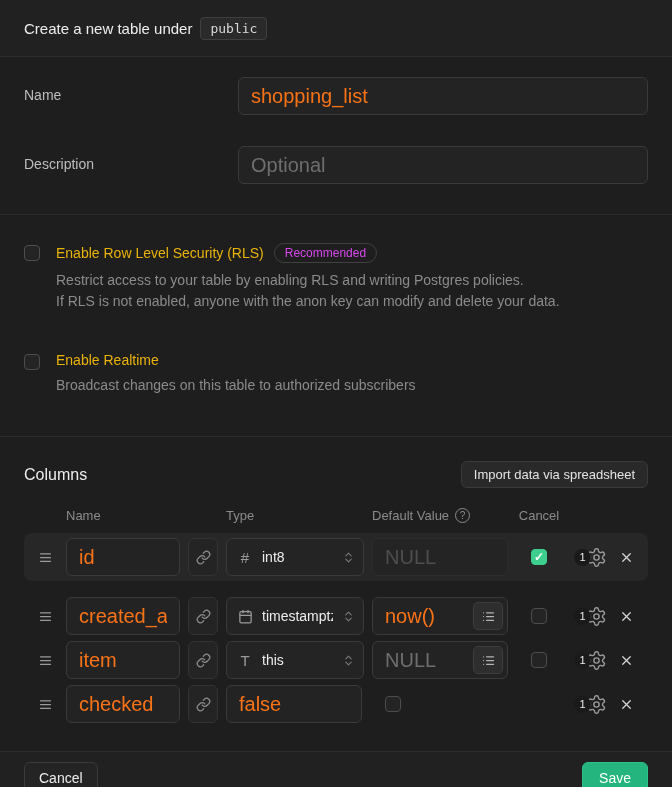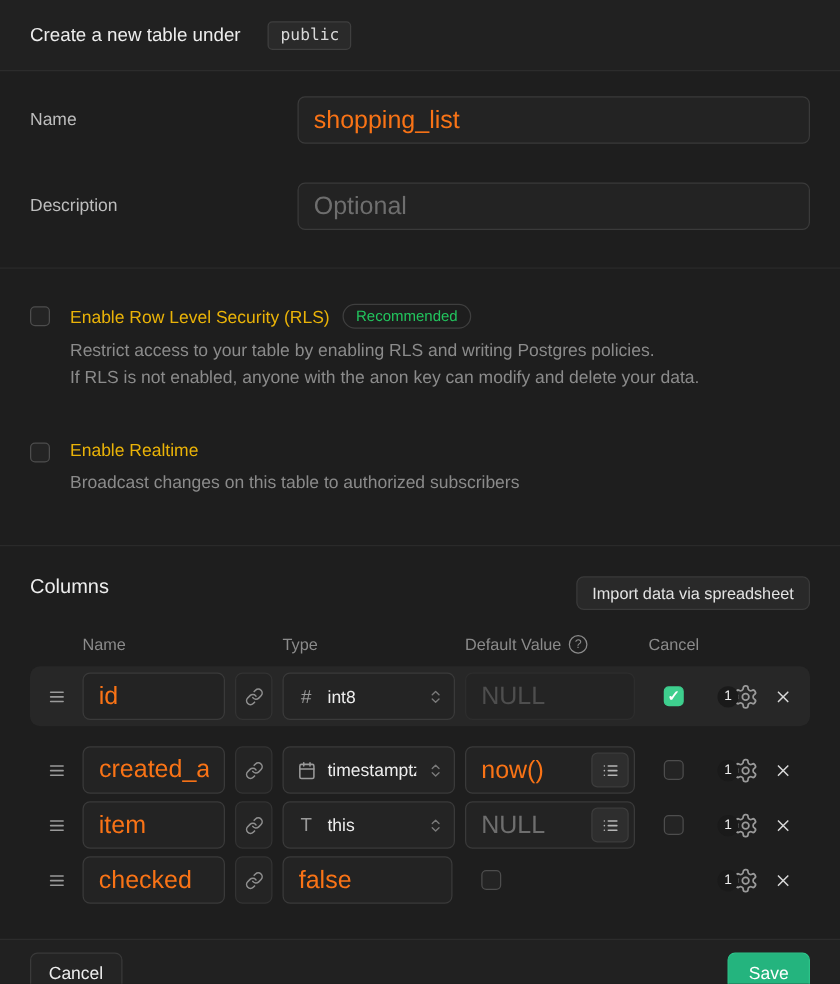--- a/index.html
+++ b/index.html
@@ -1,21 +1,21 @@
 <!DOCTYPE html>
 <html><head>
 <meta charset="utf-8">
 <style>
   * { margin:0; padding:0; box-sizing:border-box; }
   html,body { width:672px; height:787px; background:#1e1e1e; overflow:hidden;
     font-family:"Liberation Sans", sans-serif; color:#e8e8e8; }
   .panel { width:672px; height:787px; background:#1e1e1e; display:flex; flex-direction:column; }
 
   
-  .hdr { height:57px; flex:0 0 57px; display:flex; align-items:center; gap:22px;
+  .hdr { height:57px; flex:0 0 57px; display:flex; align-items:center; gap:8px;
     padding:0 24px; background:#212121; border-bottom:1px solid #2c2c2c; }
   .hdr-title { font-size:15px; color:#ededed; }
   .schema-badge { font-family:"DejaVu Sans Mono", monospace; font-size:13px; color:#d8d8d8;
     background:#2a2a2a; border:1px solid #3f3f3f; border-radius:4px; padding:3px 9px; }
 
   
   .form-sec { padding:20px 24px 30px; border-bottom:1px solid #2a2a2a; }
   .form-row { display:flex; align-items:flex-start; }
   .form-row + .form-row { margin-top:31px; }
   .form-label { width:214px; flex:0 0 214px; padding-top:10px; font-size:14px; color:#bdbdbd; }
@@ -27,27 +27,27 @@
   
   .opt-sec { padding:28px 24px 40px; border-bottom:1px solid #2a2a2a; }
   .opt-block { display:flex; gap:16px; }
   .opt-block + .opt-block { margin-top:40px; }
   .cb { width:16px; height:16px; flex:0 0 16px; border:1px solid #4d4d4d; border-radius:4px;
     background:#242424; margin-top:2px; display:inline-flex; align-items:center; justify-content:center; }
   .cb.checked { background:#3ecf8e; border-color:#3ecf8e; }
   .cb.checked::after { content:"✓"; color:#fff; font-size:12px; font-weight:bold; line-height:1; }
   .opt-title-line { display:flex; align-items:center; gap:10px; }
   .opt-title { font-size:14px; color:#eab308; }
-  .pill { font-size:12px; color:#22c55e; border:1px solid #3f3f3f; border-radius:999px;
+  .pill { font-size:12px; color:#d946ef; border:1px solid #3f3f3f; border-radius:999px;
     padding:2px 10px; }
   .opt-desc { font-size:14px; color:#8b8b8b; line-height:21px; margin-top:7px; }
 
   
   .cols-sec { padding:24px 24px 22px; flex:1; }
-  .cols-head { display:flex; justify-content:space-between; margin-bottom:20px; }
+  .cols-head { display:flex; align-items:center; justify-content:space-between; margin-bottom:20px; }
   .cols-title { font-size:16px; color:#ededed; font-weight:400; }
   .btn { font-family:"Liberation Sans",sans-serif; cursor:pointer; }
   .import-btn { background:#292929; border:1px solid #3a3a3a; border-radius:6px; color:#e3e3e3;
     font-size:13px; padding:5px 12px; }
 
   .grid-row { display:flex; align-items:center; padding-left:14px; padding-right:14px; }
   .c-drag { width:20px; flex:0 0 20px; margin-right:8px; display:flex; align-items:center; color:#9a9a9a; }
   .c-name { width:114px; flex:0 0 114px; margin-right:8px; }
   .c-link { width:30px; flex:0 0 30px; margin-right:8px; }
   .c-type { width:138px; flex:0 0 138px; margin-right:8px; }

